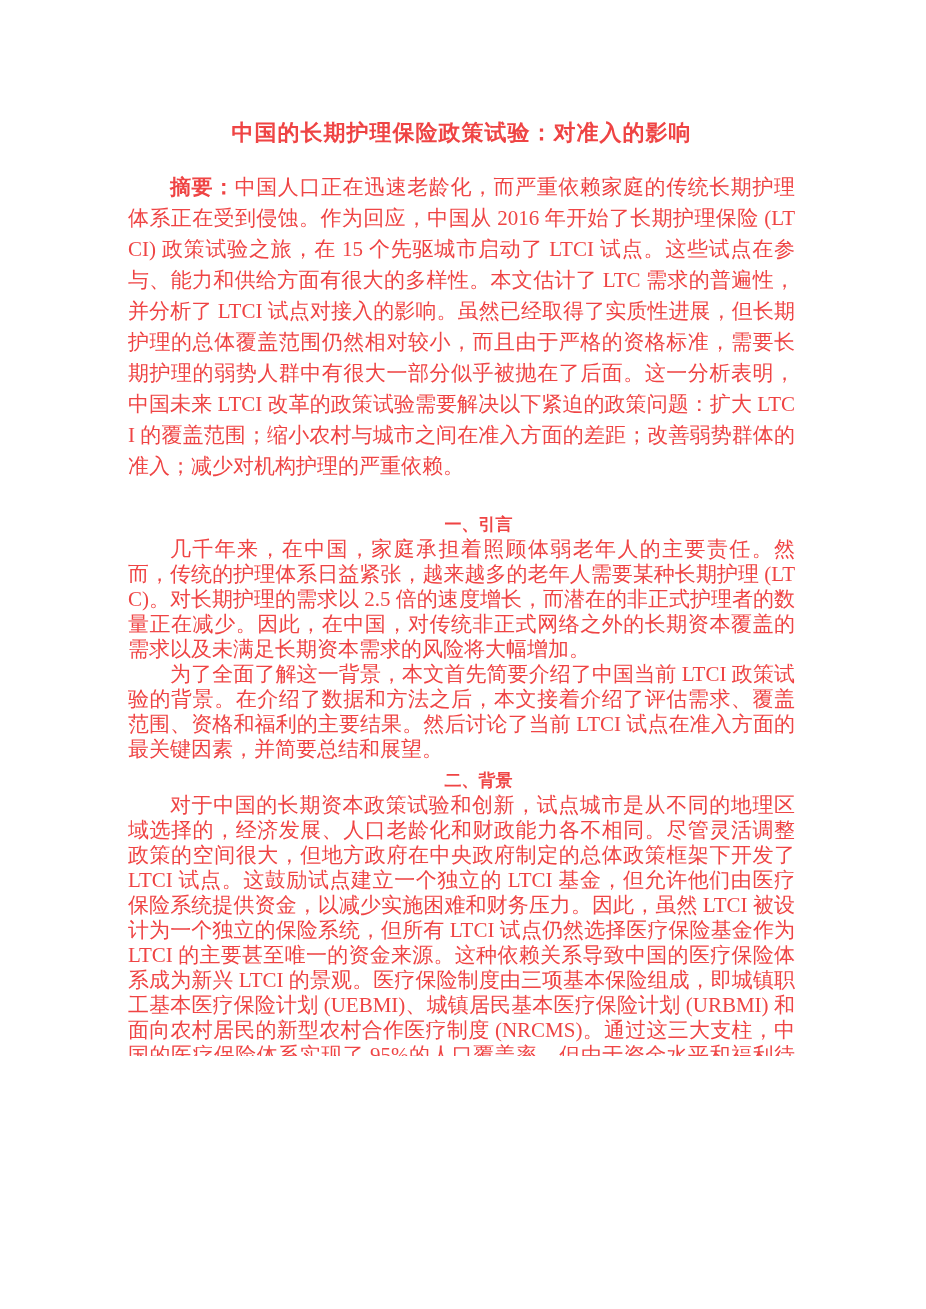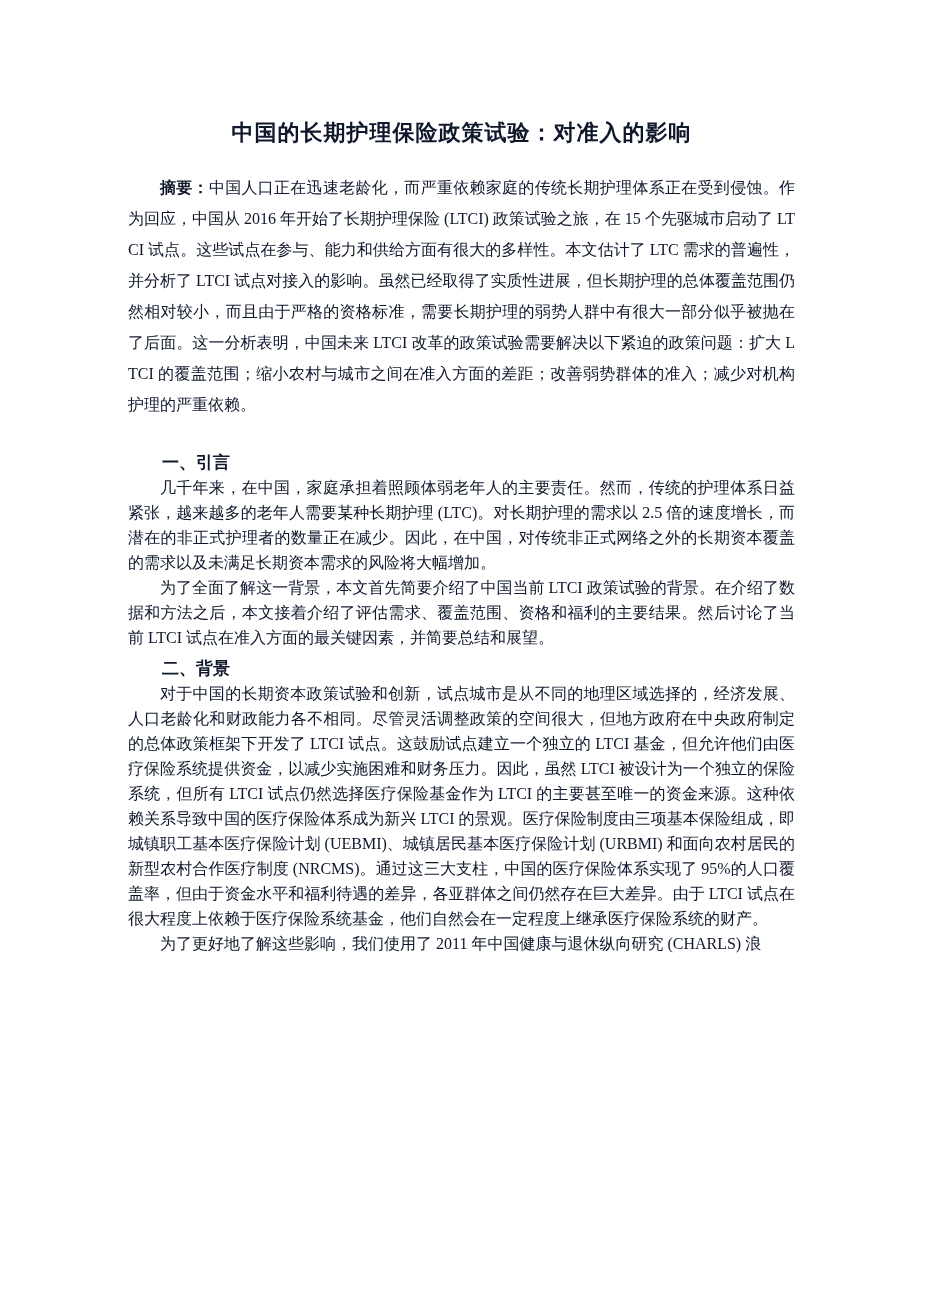--- a/index.html
+++ b/index.html
@@ -5,61 +5,62 @@
   html, body {
     margin: 0;
     padding: 0;
     background: #ffffff;
   }
   .page {
     position: relative;
     width: 926px;
     height: 1056px;
     background: #ffffff;
-    color: #0f172a;
+    color: #ef4444;
     font-family: "Liberation Serif", "DejaVu Serif", serif;
     overflow: hidden;
   }
   .content {
     position: absolute;
     left: 128px;
     top: 120px;
     width: 667px;
   }
   .title {
     margin: 0 0 26px 0;
     font-size: 22px;
     font-weight: bold;
     line-height: 26px;
     text-align: center;
     letter-spacing: 1px;
   }
   .para {
     margin: 0;
-    font-size: 16px;
+    font-size: 21px;
     text-align: justify;
     text-justify: inter-ideograph;
     text-indent: 2em;
     word-break: break-all;
   }
   .abstract-para {
     line-height: 31px;
   }
   .body-para {
     line-height: 25px;
   }
   .lead {
     font-weight: bold;
   }
   .heading {
     margin: 6px 0 0 0;
     font-size: 17px;
     font-weight: bold;
     line-height: 25px;
     text-indent: 2em;
+    text-align: center;
   }
   .heading-first {
     margin-top: 30px;
   }
 </style>
 </head>
 <body>
 
 <div class="page">
   <div class="content">

